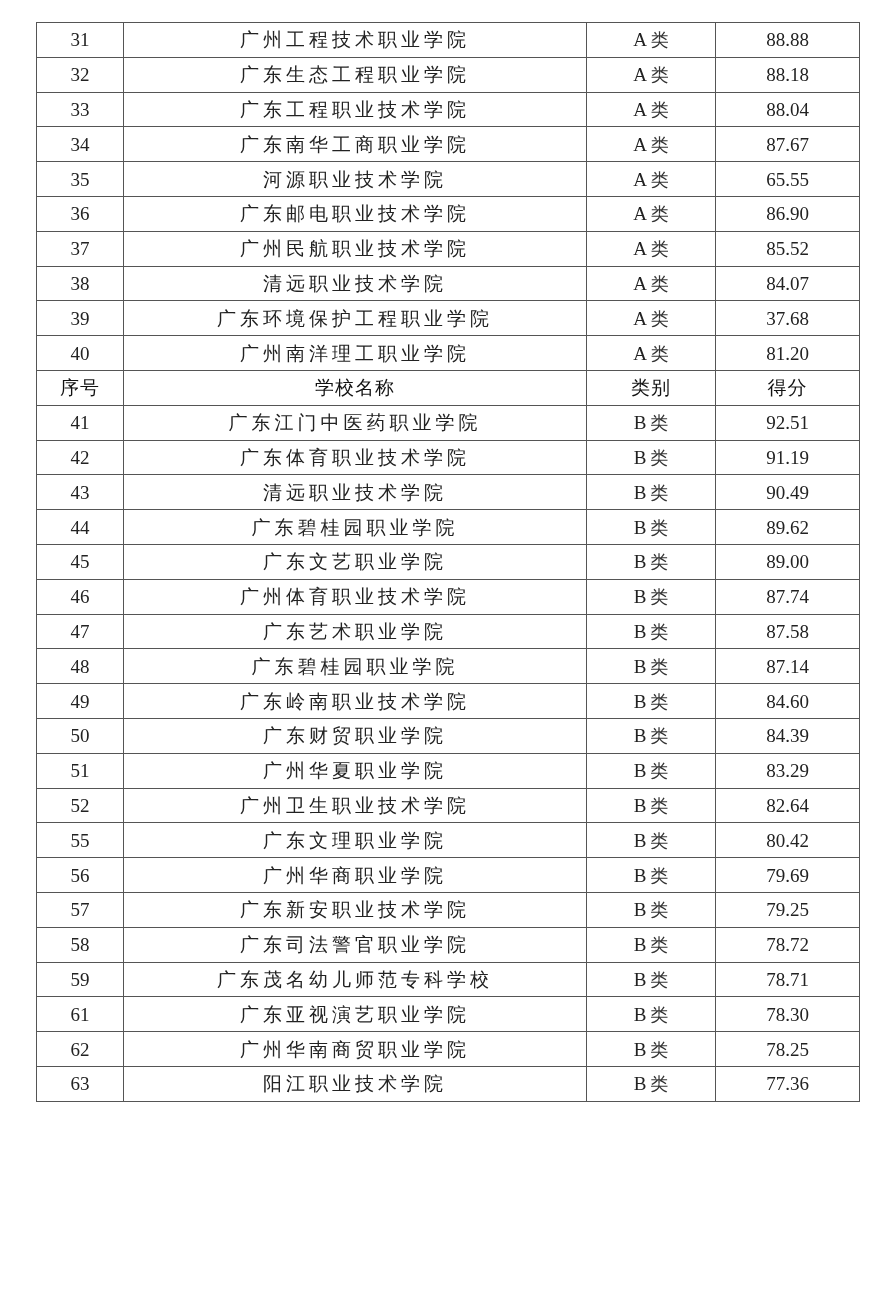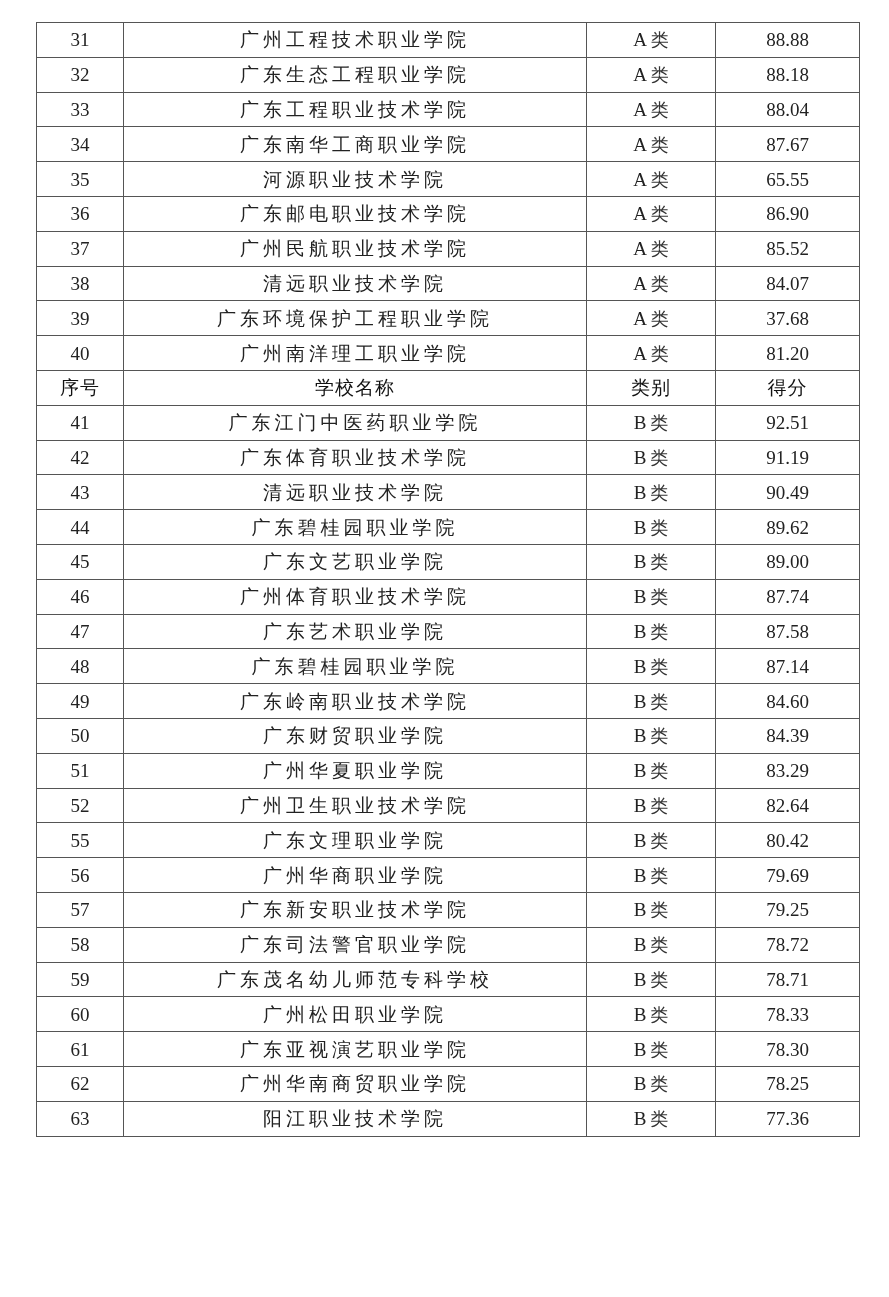--- a/index.html
+++ b/index.html
@@ -225,26 +225,20 @@
     <td class="col-cat"><span class="letter">B</span><span class="cls">类</span></td>
     <td class="col-score">78.72</td>
   </tr>
         <tr>
     <td class="col-no">59</td>
     <td class="col-name">广东茂名幼儿师范专科学校</td>
     <td class="col-cat"><span class="letter">B</span><span class="cls">类</span></td>
     <td class="col-score">78.71</td>
   </tr>
         <tr>
-    <td class="col-no">60</td>
-    <td class="col-name">广州松田职业学院</td>
-    <td class="col-cat"><span class="letter">B</span><span class="cls">类</span></td>
-    <td class="col-score">78.33</td>
-  </tr>
-        <tr>
     <td class="col-no">61</td>
     <td class="col-name">广东亚视演艺职业学院</td>
     <td class="col-cat"><span class="letter">B</span><span class="cls">类</span></td>
     <td class="col-score">78.30</td>
   </tr>
         <tr>
     <td class="col-no">62</td>
     <td class="col-name">广州华南商贸职业学院</td>
     <td class="col-cat"><span class="letter">B</span><span class="cls">类</span></td>
     <td class="col-score">78.25</td>

